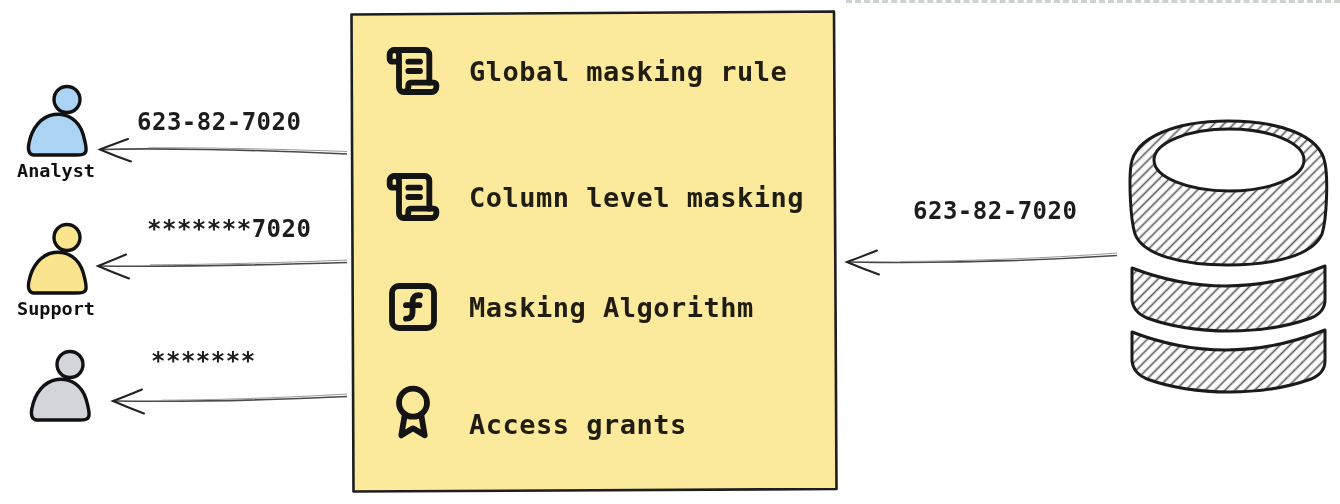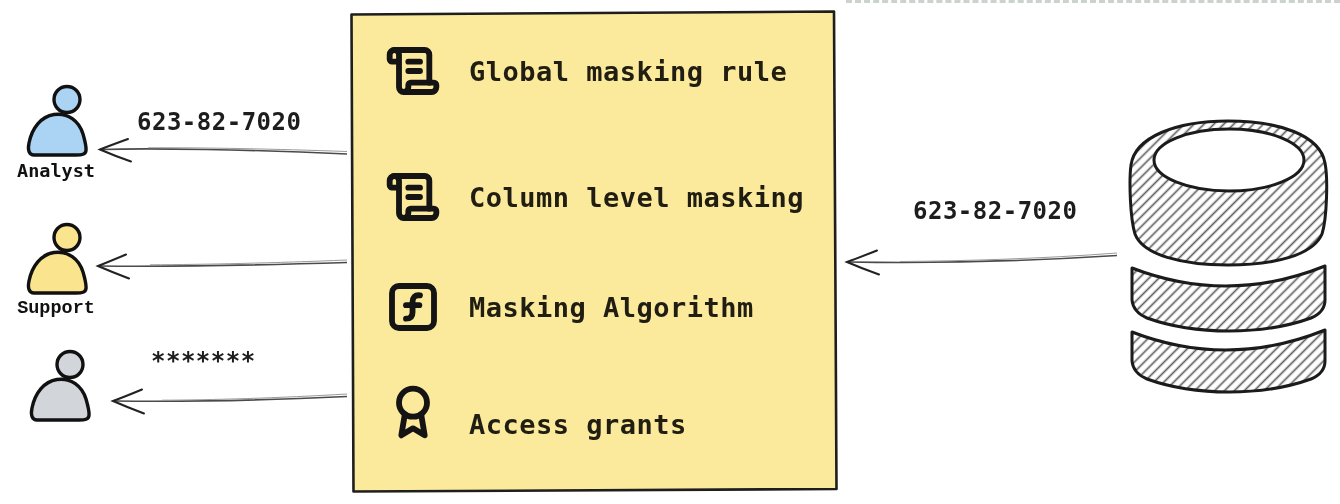--- a/index.html
+++ b/index.html
@@ -61,38 +61,39 @@
 
     <g>
       <path d="M1117 255.5 C1030 261 930 263.5 849 262" stroke="#4a4a4a" stroke-width="1.6"></path>
       <path d="M1117 253 C1045 258.5 965 261 900 261.5" stroke="#9a9a9a" stroke-width="1"></path>
       <path d="M877 250.5 Q858 258 847 262 Q862 268.5 879 274.5" stroke="#222" stroke-width="2" stroke-linecap="round"></path>
     </g>
   </svg>
 
   <div class="arrow-label" style="left:137px;top:108px;">623-82-7020</div>
 
+  <div class="arrow-label" style="left:147px;top:215px;">*******7020</div>
 
   <div class="arrow-label" style="left:151px;top:347px;">*******</div>
 
   <div class="arrow-label" style="left:913px;top:197px;">623-82-7020</div>
 
   <svg class="abs" style="left:22px;top:84px;" width="84" height="78" viewBox="0 0 84 78" fill="none">
     <circle cx="45" cy="15.5" r="13" stroke="#111" stroke-width="3.4" fill="#ABD4F4"></circle>
     <path d="M12 71 C7 71 5.5 66 7 59 C10 44 19 32.5 32 30.5 C46 28.5 57 37 61 50
              C63 57 64.5 62 64 66.5 C63.5 70.5 60 71 54 71 Z" stroke="#111" stroke-width="3.4" stroke-linejoin="round" fill="#ABD4F4"></path>
   </svg>
   <div class="actor-label" style="left:0px;top:160px;width:112px;">Analyst</div>
 
   <svg class="abs" style="left:22px;top:222px;" width="84" height="78" viewBox="0 0 84 78" fill="none">
     <circle cx="45" cy="15.5" r="13" stroke="#111" stroke-width="3.4" fill="#FAE48E"></circle>
     <path d="M12 71 C7 71 5.5 66 7 59 C10 44 19 32.5 32 30.5 C46 28.5 57 37 61 50
              C63 57 64.5 62 64 66.5 C63.5 70.5 60 71 54 71 Z" stroke="#111" stroke-width="3.4" stroke-linejoin="round" fill="#FAE48E"></path>
   </svg>
-  <div class="actor-label" style="left:0px;top:298px;width:112px;font-family:Liberation Mono, monospace;">Support</div>
+  <div class="actor-label" style="left:0px;top:298px;width:112px;">Support</div>
 
   <svg class="abs" style="left:25px;top:349px;" width="84" height="78" viewBox="0 0 84 78" fill="none">
     <circle cx="45" cy="15.5" r="13" stroke="#111" stroke-width="3.4" fill="#D2D6DB"></circle>
     <path d="M12 71 C7 71 5.5 66 7 59 C10 44 19 32.5 32 30.5 C46 28.5 57 37 61 50
              C63 57 64.5 62 64 66.5 C63.5 70.5 60 71 54 71 Z" stroke="#111" stroke-width="3.4" stroke-linejoin="round" fill="#D2D6DB"></path>
   </svg>
 
   <div class="mask-box">
     <svg class="bg" width="489" height="483" viewBox="0 0 489 483">
       <path d="M2.5 4.5 L485 1.5 L487.5 479 L4.5 481.5 Z" stroke="#1e1e1e" stroke-width="2.6" stroke-linejoin="round" fill="#FCEA9C"></path>

